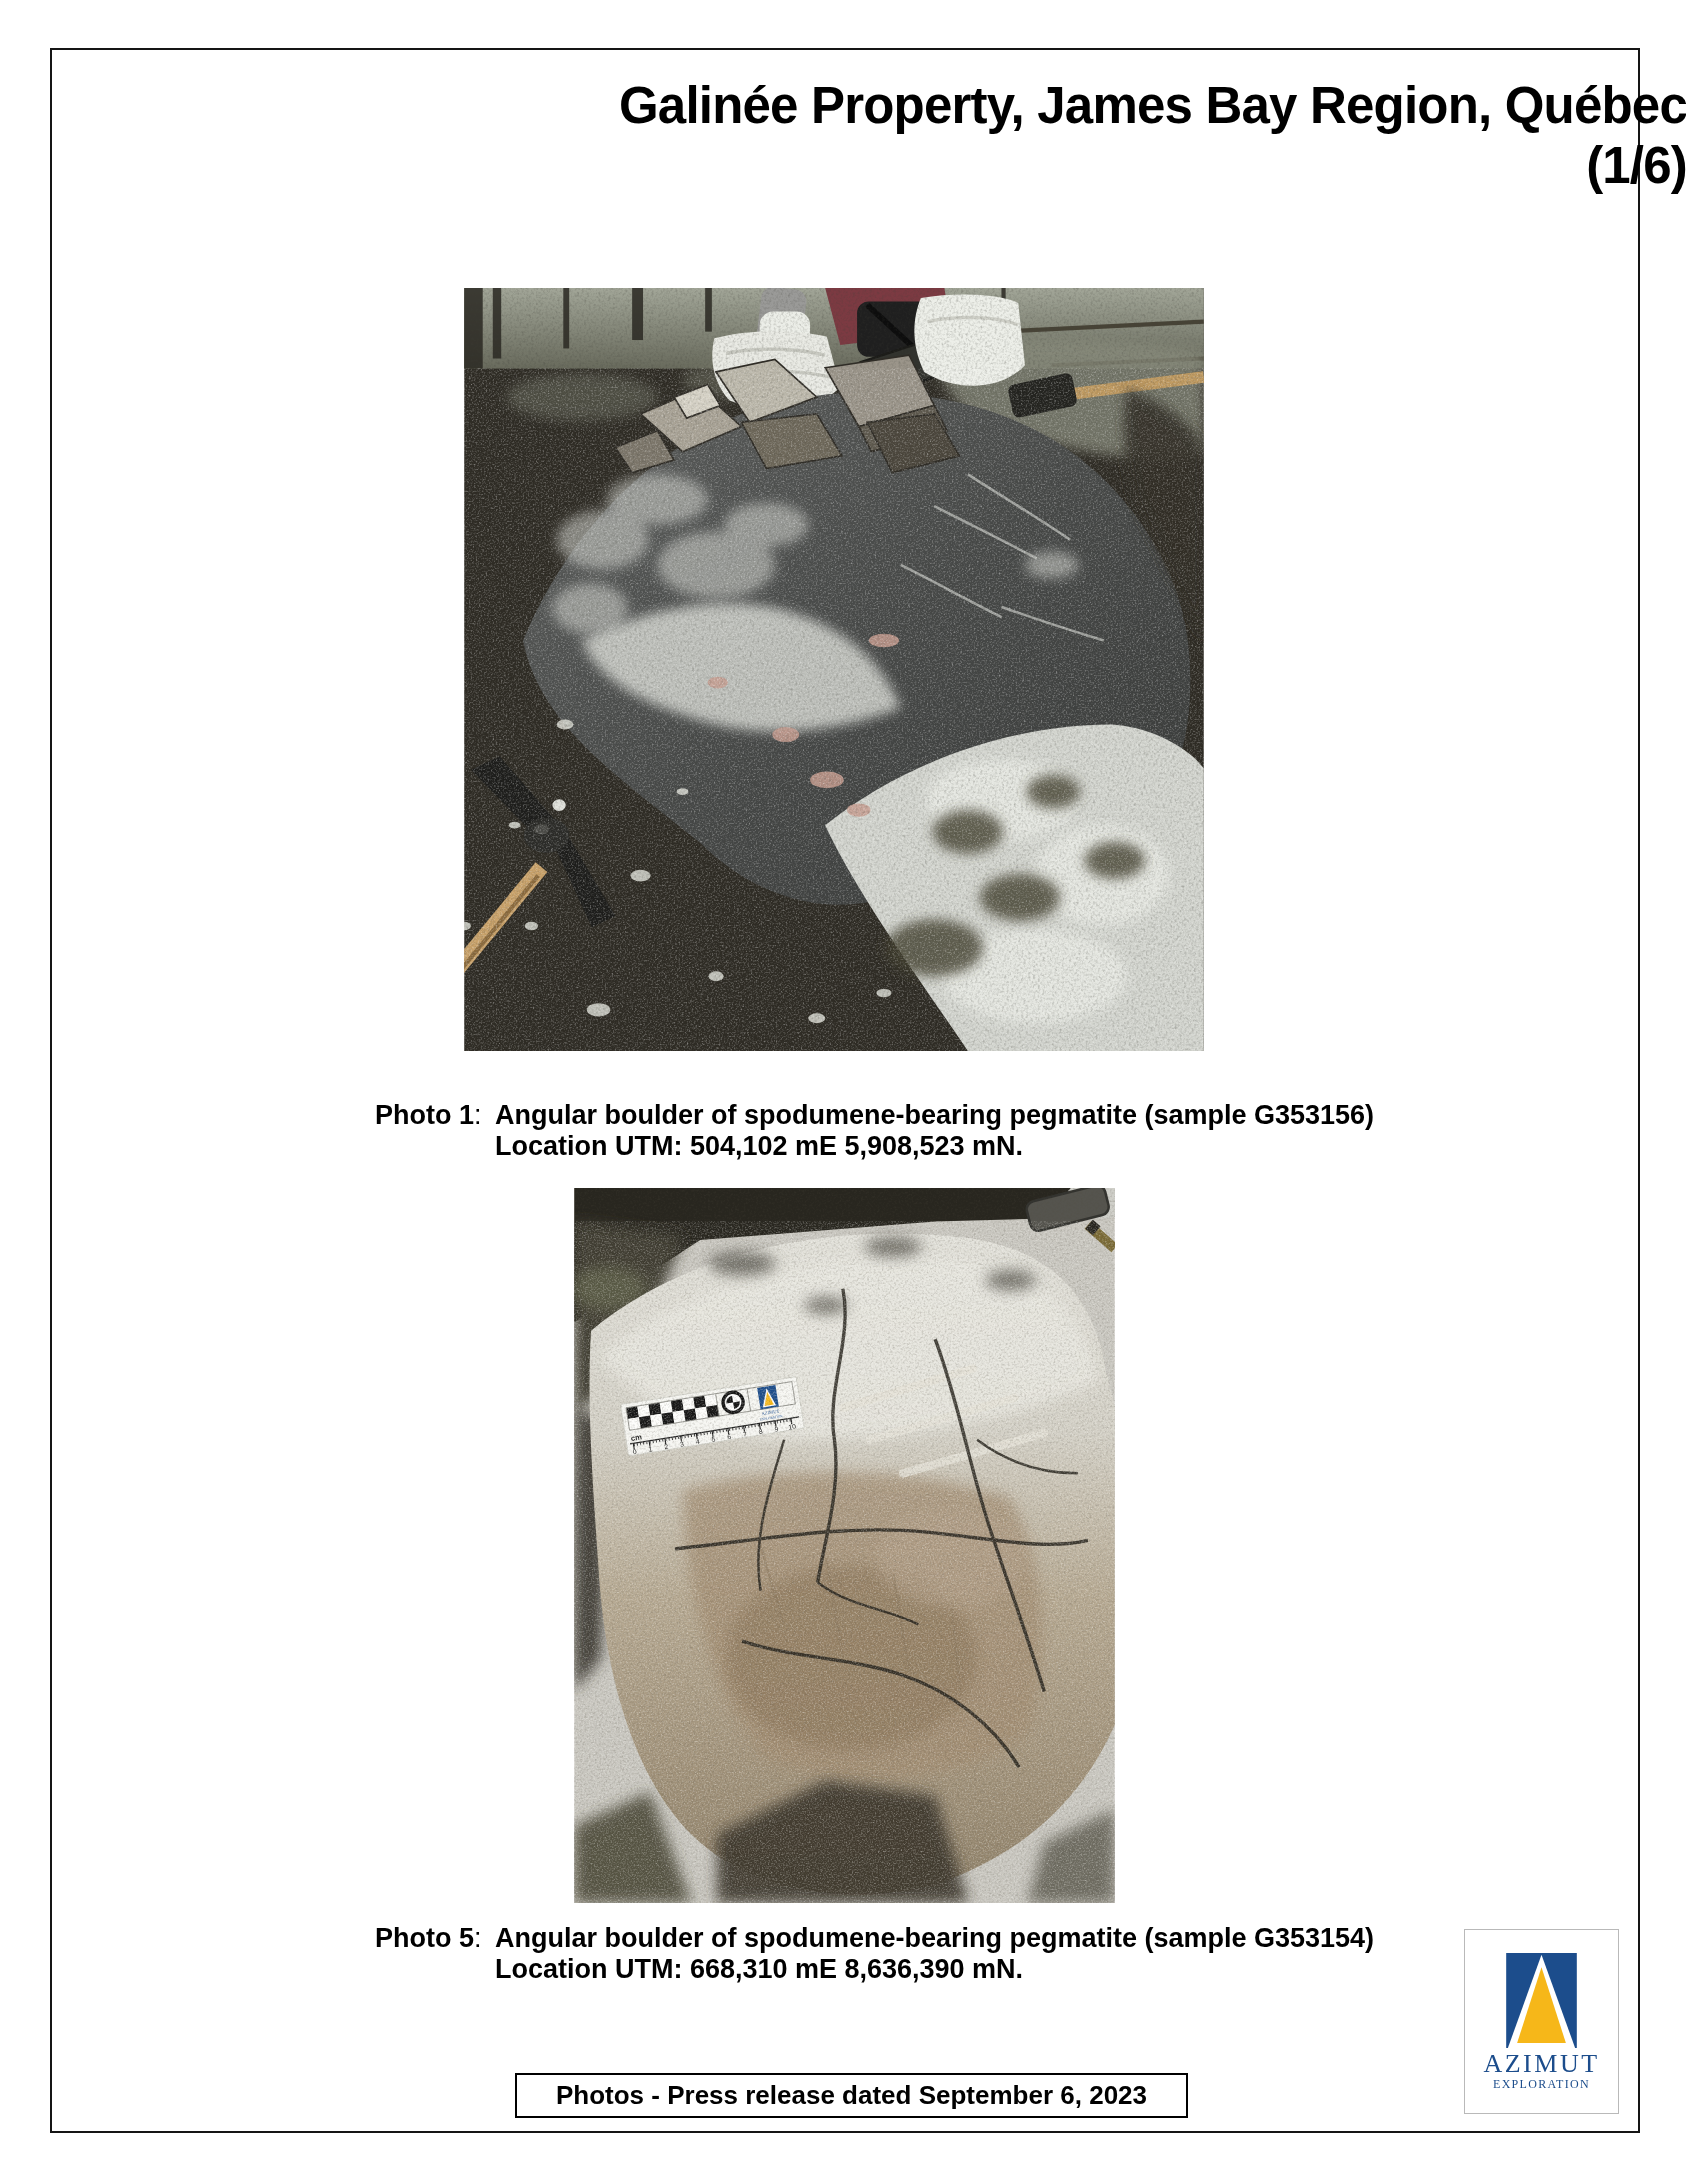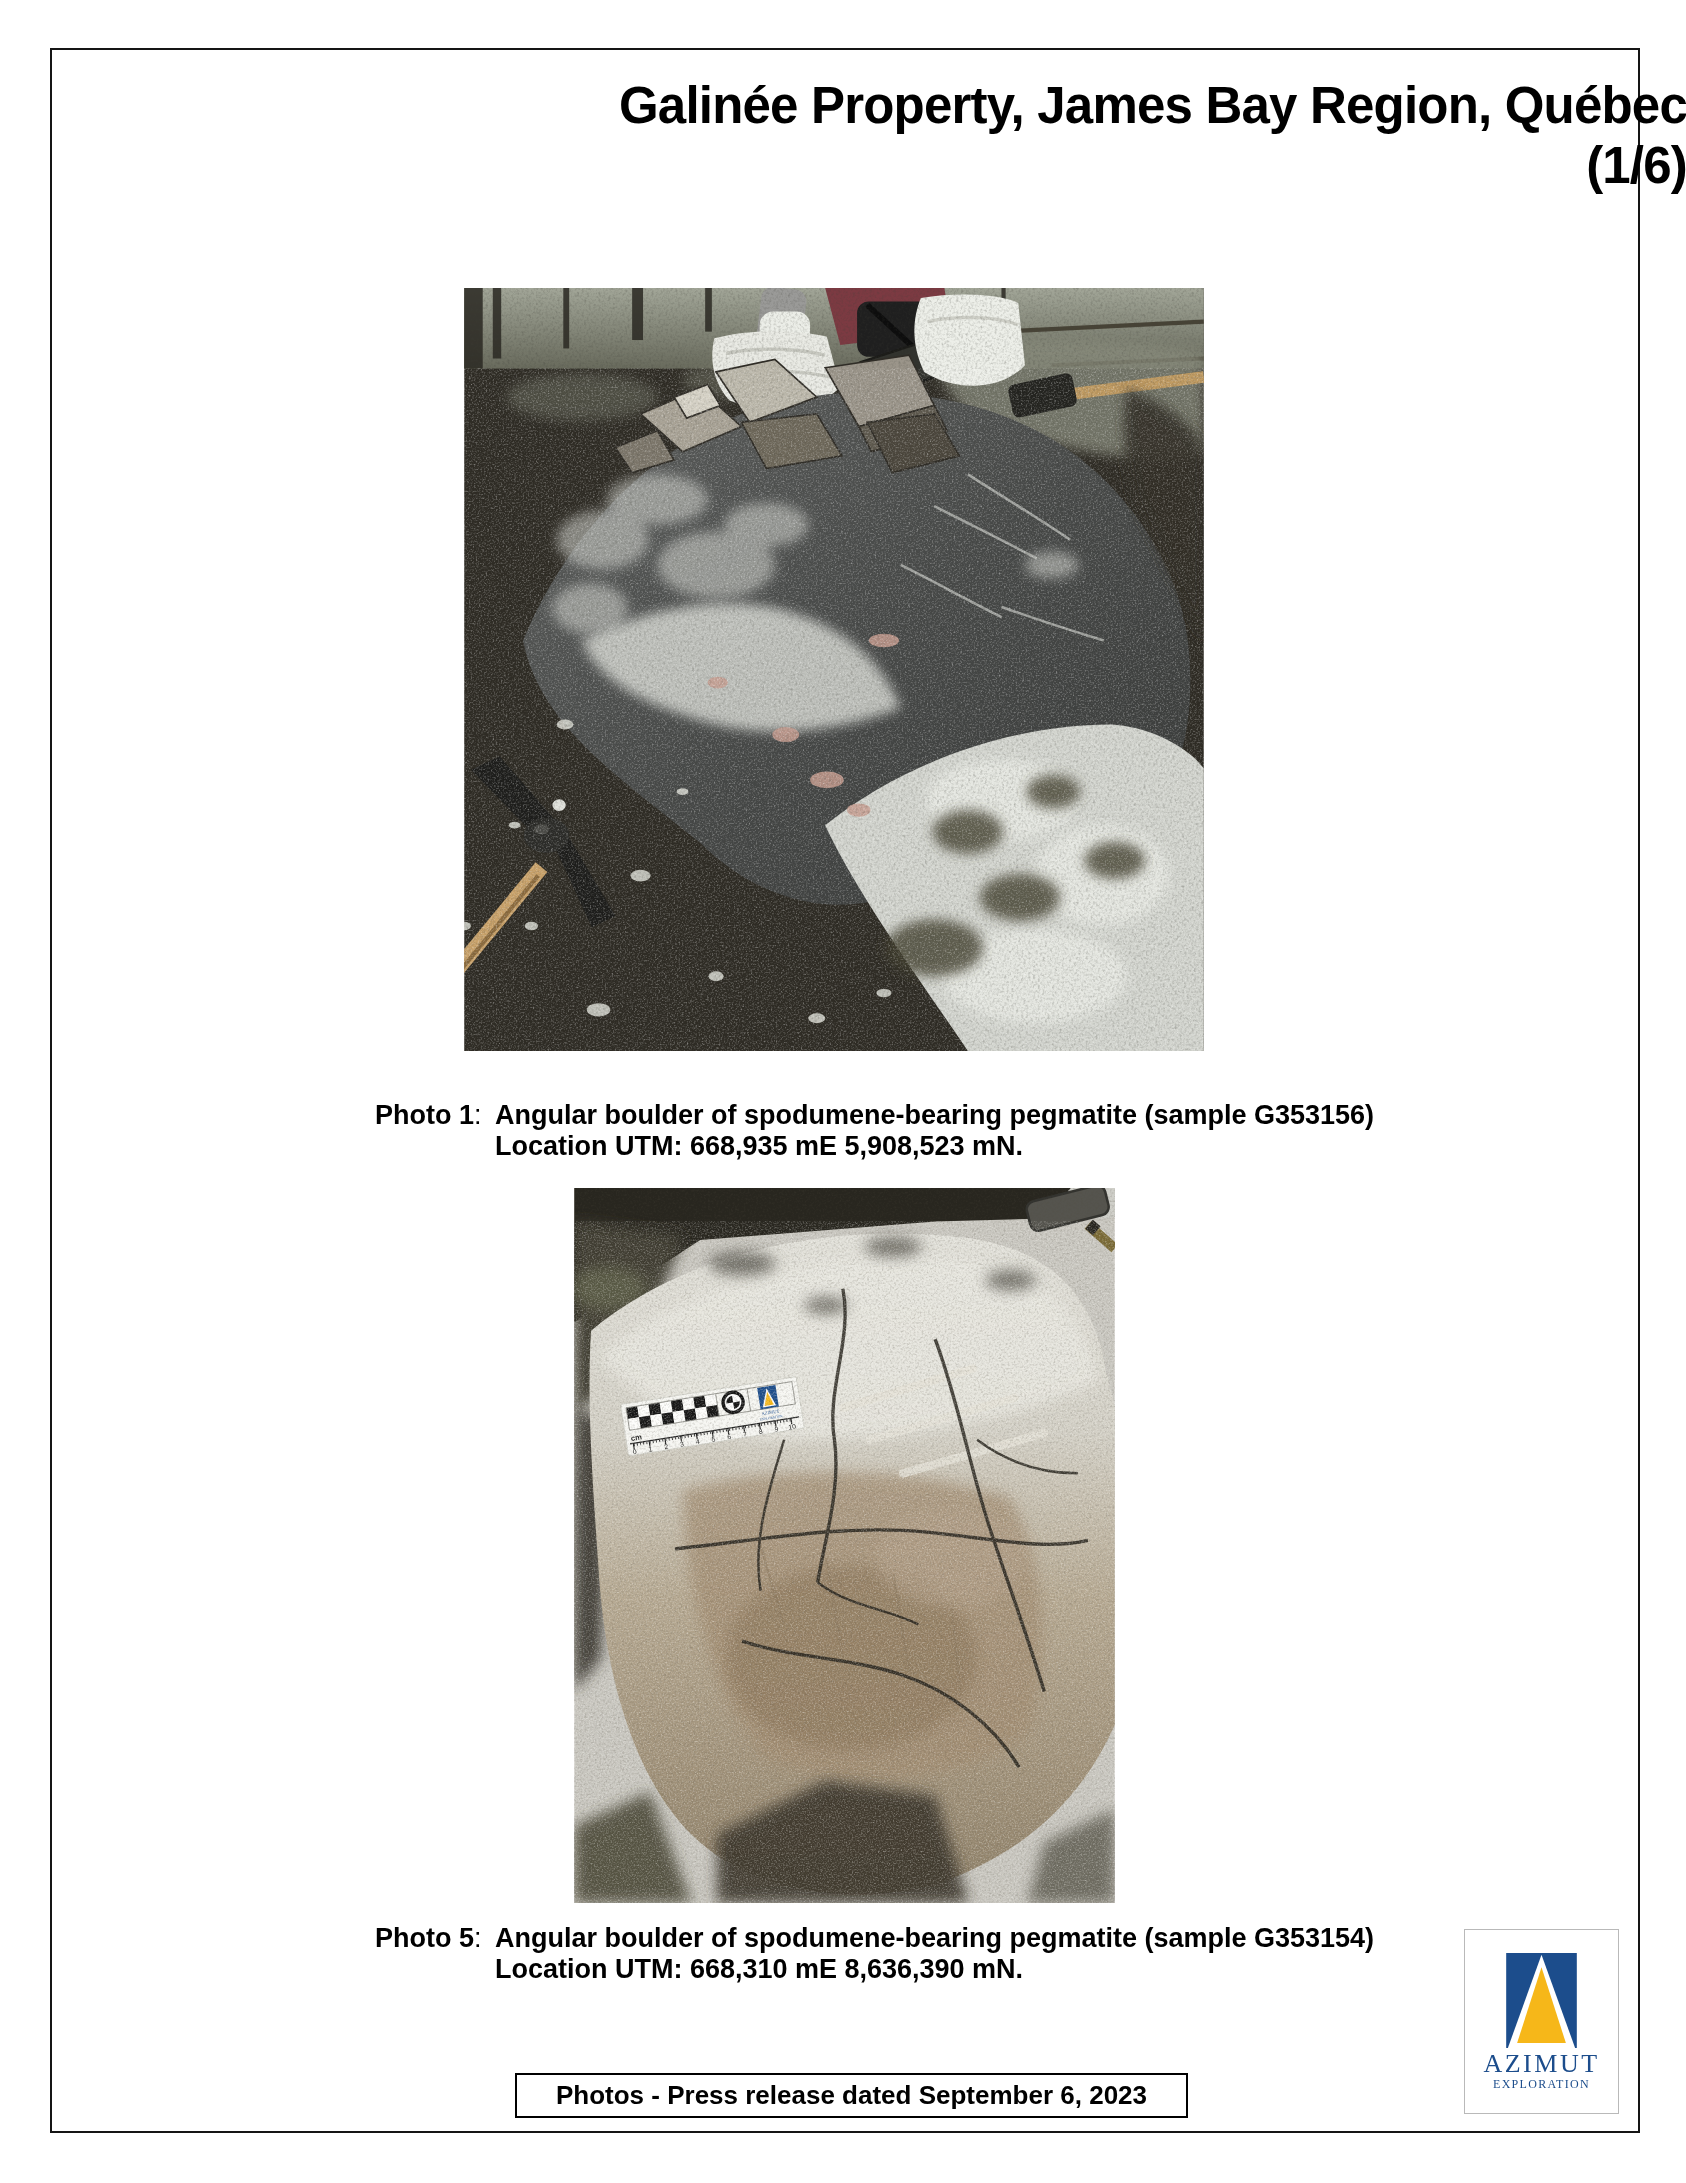--- a/index.html
+++ b/index.html
@@ -196,21 +196,21 @@
       </g>
       <rect x="0" y="96" width="881" height="813" filter="url(#p1w)" opacity="0.5"></rect>
       <rect x="0" y="0" width="881" height="909" filter="url(#p1d)" opacity="0.4"></rect>
     </svg>
   </div>
 
   <div class="caption" style="left:375px;top:1100px;width:1092px;">
     <div class="cap-label"><span>Photo 1</span><span class="cap-colon">:</span></div>
     <div class="cap-body">
       <div>Angular boulder of spodumene-bearing pegmatite (sample G353156)</div>
-      <div>Location UTM: 668,935 mE 5,908,523 mN.</div>
+      <div>Location UTM: 504,102 mE 5,908,523 mN.</div>
     </div>
   </div>
 
   <div class="photo" style="left:574px;top:1188px;width:541px;height:715px;">
     <svg width="541" height="715" viewBox="0 0 644 852" xmlns="http://www.w3.org/2000/svg">
       <defs>
         <linearGradient id="rg2" x1="0" y1="0" x2="0" y2="1">
           <stop offset="0" stop-color="#e2e1da"></stop>
             <stop offset="0.3" stop-color="#d3d0c6"></stop>
           <stop offset="0.55" stop-color="#b6a992"></stop>

